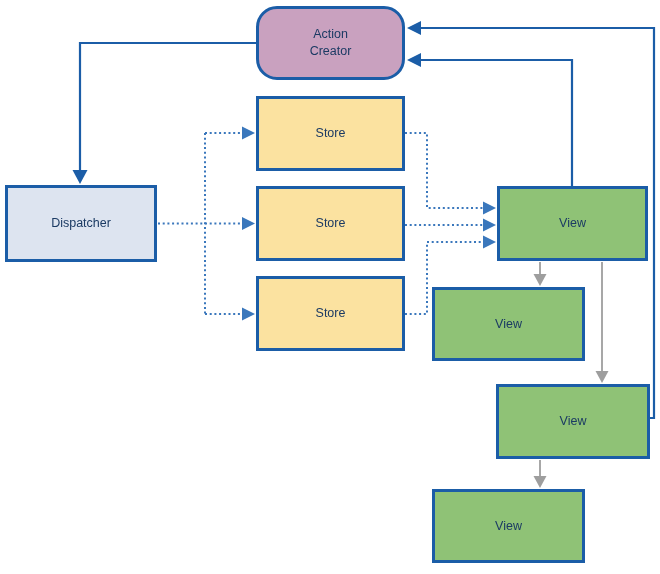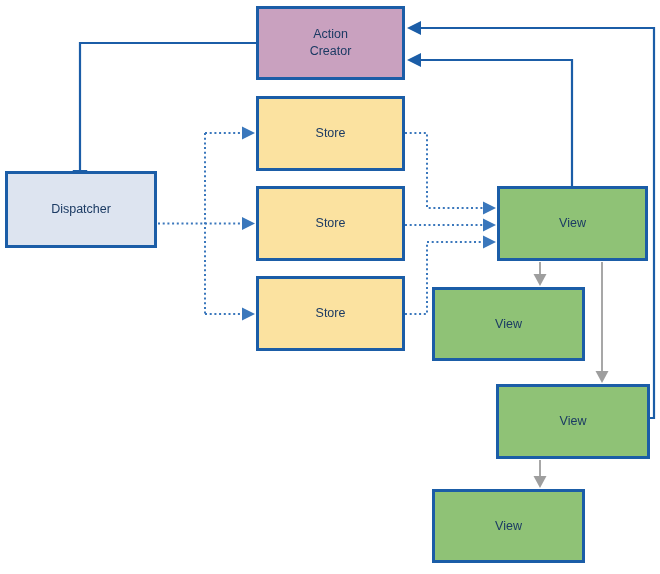--- a/index.html
+++ b/index.html
@@ -44,23 +44,23 @@
     border: 3px solid var(--border-blue);
     display: flex;
     align-items: center;
     justify-content: center;
     text-align: center;
     color: var(--text);
     font-size: 12.5px;
     line-height: 1.35;
   }
   .node .label { display: inline-block; }
-  .node-ac   { left: 256px; top: 6px;   width: 149px; height: 74px; background: var(--action-creator-fill); }
+  .node-ac   { left: 256px; top: 6px;   width: 149px; height: 74px; background: var(--action-creator-fill); border-radius: 21px; }
   .node-ac .label { max-width: 64px; }
-  .node-disp { left: 5px;   top: 171px; width: 152px; height: 77px; background: var(--dispatcher-fill); }
+  .node-disp { left: 5px;   top: 185px; width: 152px; height: 77px; background: var(--dispatcher-fill); }
   .node-st1  { left: 256px; top: 96px;  width: 149px; height: 75px; background: var(--store-fill); }
   .node-st2  { left: 256px; top: 186px; width: 149px; height: 75px; background: var(--store-fill); }
   .node-st3  { left: 256px; top: 276px; width: 149px; height: 75px; background: var(--store-fill); }
   .node-v1   { left: 497px; top: 186px; width: 151px; height: 75px; background: var(--view-fill); }
   .node-v2   { left: 432px; top: 287px; width: 153px; height: 74px; background: var(--view-fill); }
   .node-v3   { left: 496px; top: 384px; width: 154px; height: 75px; background: var(--view-fill); }
   .node-v4   { left: 432px; top: 489px; width: 153px; height: 74px; background: var(--view-fill); }
 </style>
 </head>
 <body>

